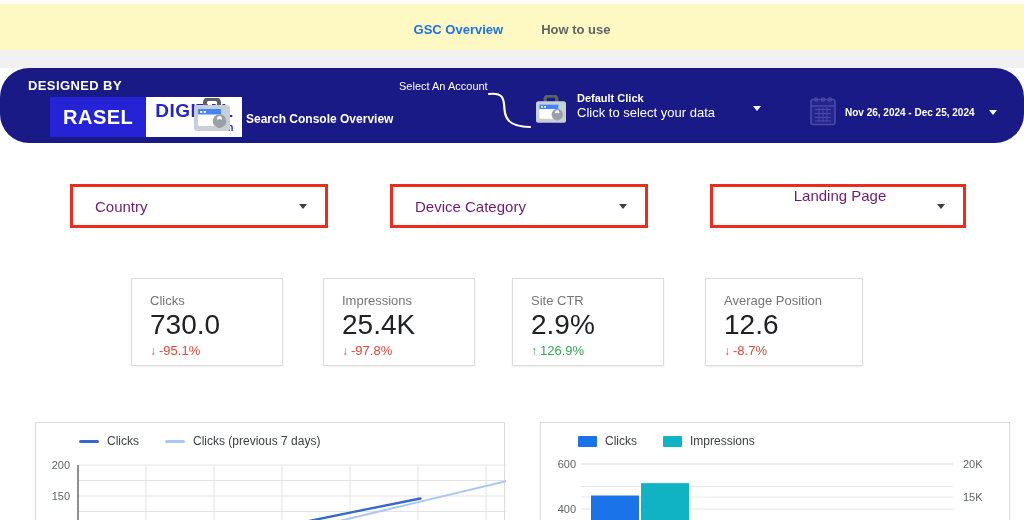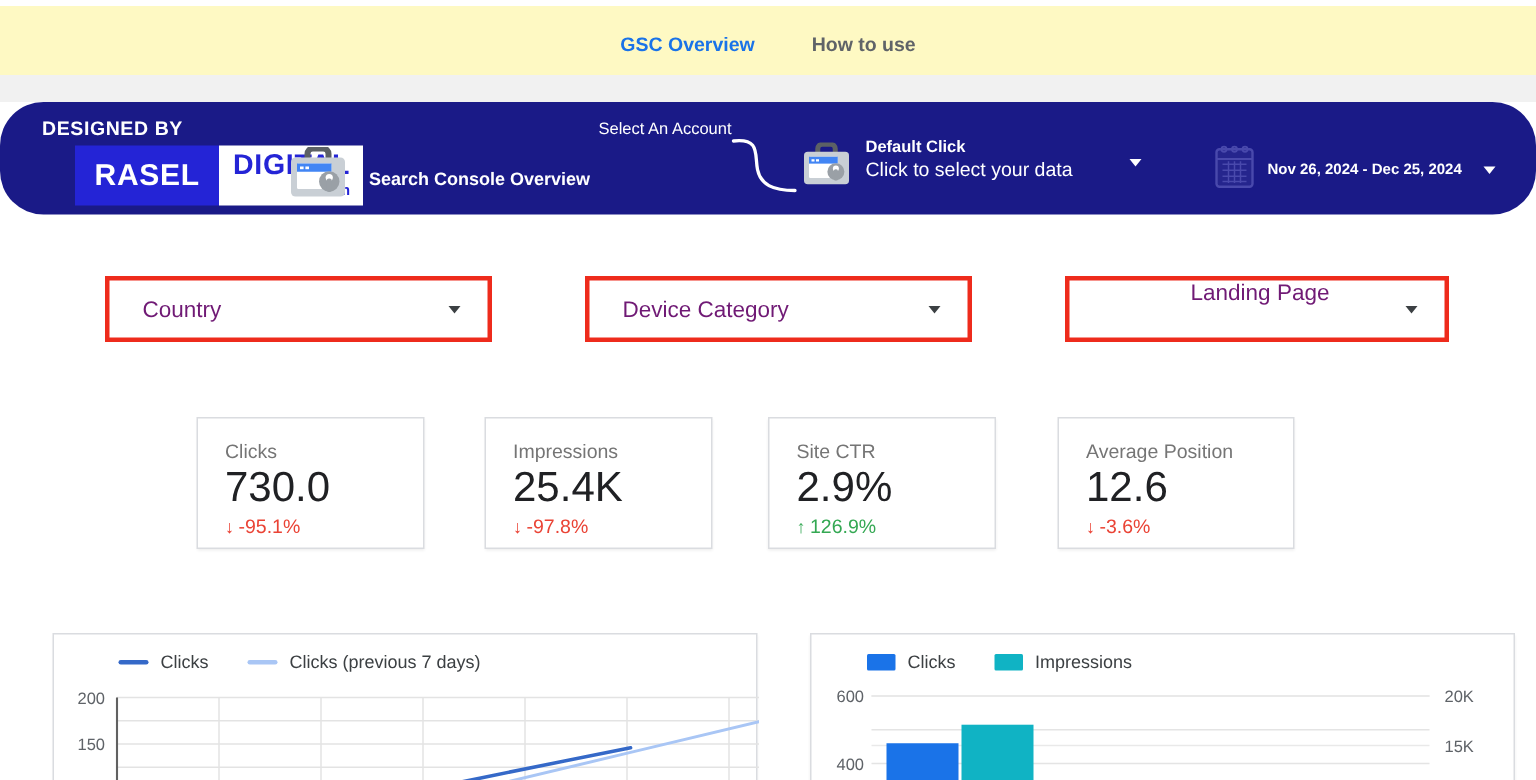--- a/index.html
+++ b/index.html
@@ -198,21 +198,21 @@
     <div class="score-trend" style="color: rgb(52, 168, 83);">
       <span class="trend-arrow">↑</span>
       <span>126.9%</span>
     </div>
   </div>
   <div class="card score" id="score-3">
     <div class="score-label">Average Position</div>
     <div class="score-value">12.6</div>
     <div class="score-trend" style="color: rgb(234, 67, 53);">
       <span class="trend-arrow">↓</span>
-      <span>-3.6%</span>
+      <span>-8.7%</span>
     </div>
   </div>
 
   <div class="card chartcard" id="linecard">
     <div class="legend">
       <div class="leg-item">
         <span class="leg-line" style="background-color: rgb(53, 105, 200);"></span>
         <span class="leg-label">Clicks</span>
       </div>
       <div class="leg-item">

